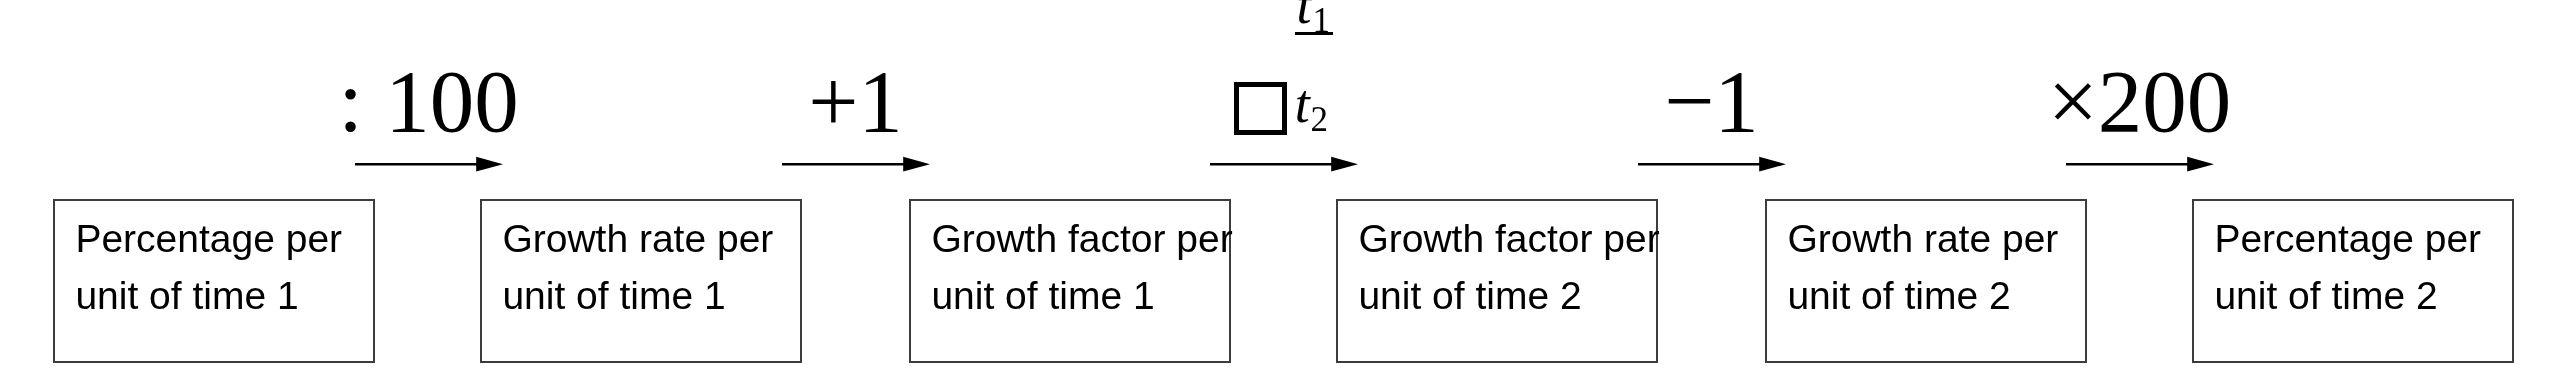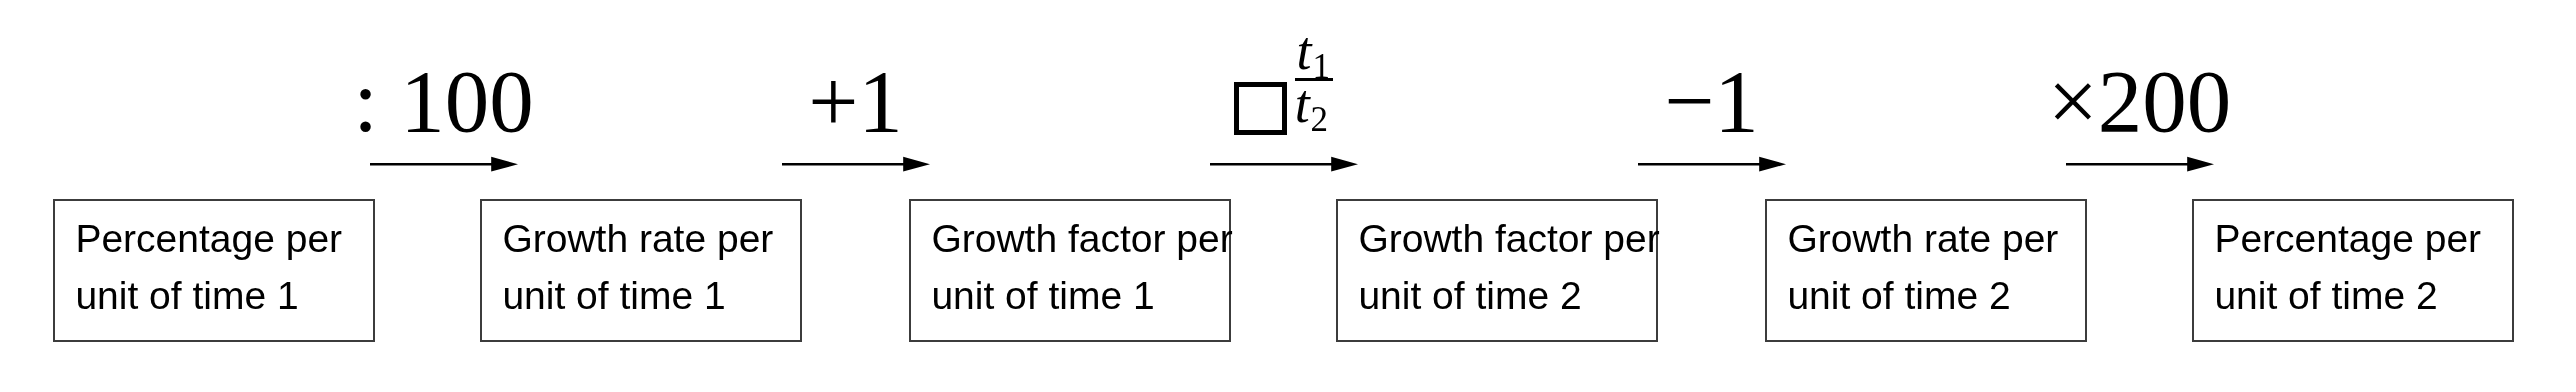--- a/index.html
+++ b/index.html
@@ -9,21 +9,21 @@
     background:#ffffff;
     font-family:"Liberation Sans", sans-serif;
     color:#000000;
     overflow:hidden;
   }
 
   
   .stage-box {
     position:absolute;
     top:199px;
-    width:322px; height:143px;
+    width:322px; height:164px;
     box-sizing:border-box;
     border:2.3px solid #3c3c3c;
     background:#ffffff;
     padding:9.3px 0 0 20.4px;
     font-size:39px;
     line-height:57px;
     white-space:nowrap;
   }
   .stage-box .bline { display:block; }
 
@@ -32,21 +32,21 @@
   .b3 { left:909px;  }
   .b4 { left:1336px; }
   .b5 { left:1765px; }
   .b6 { left:2192px; }
 
   
   .connector {
     position:absolute;
     top:0; height:185px; width:241px;
   }
-  .c1 { left:323px;  }
+  .c1 { left:308px;  }
   .c2 { left:735px;  }
   .c3 { left:1163px; }
   .c4 { left:1591px; }
   .c5 { left:2019px; }
 
   .op {
     position:absolute;
     top:0; left:0; right:0; height:146px;
     display:flex;
     align-items:flex-end;
@@ -83,20 +83,21 @@
     font-style:italic;
     line-height:0.78;
     padding:0 3.7px 5.6px 1.9px;
     border-bottom:3.7px solid #000000;
   }
   .frac .den {
     font-size:54px;
     font-style:italic;
     line-height:0.85;
     padding-top:1px;
+    margin-top:46px;
   }
   .frac .ssub {
     font-size:35px;
     font-style:normal;
     position:relative;
     top:9.3px;
     left:0.9px;
   }
 </style>
 </head>

